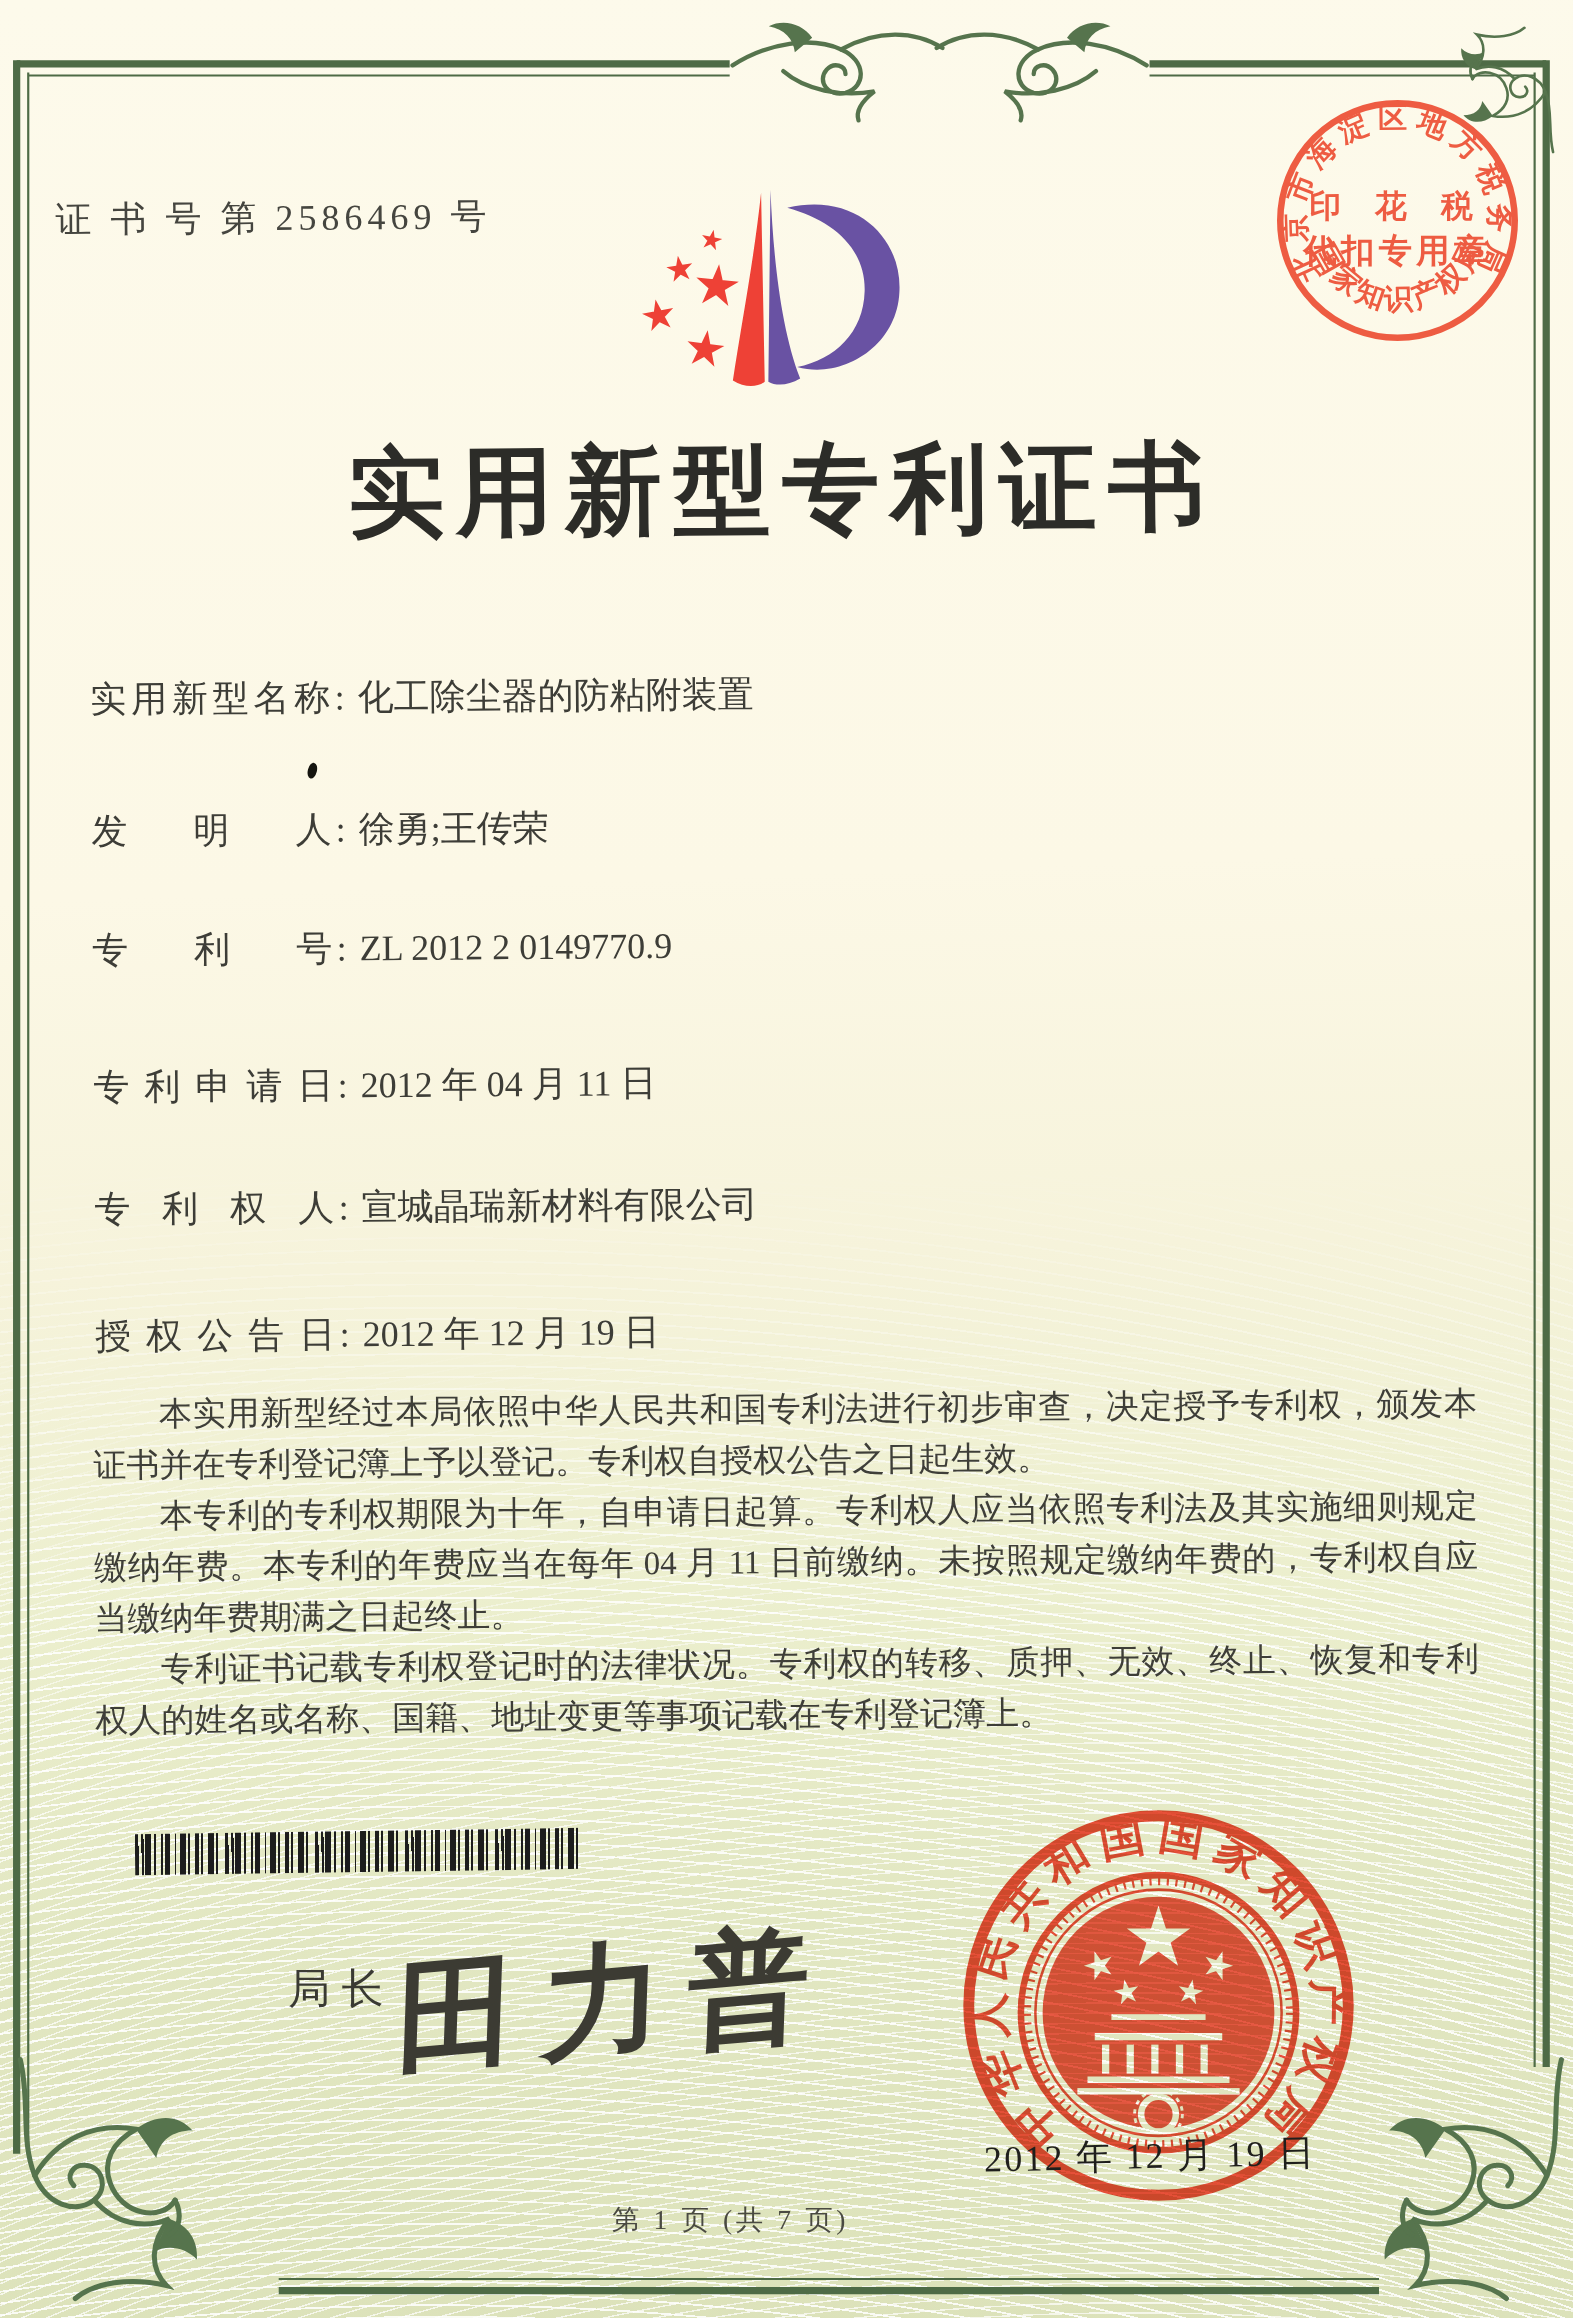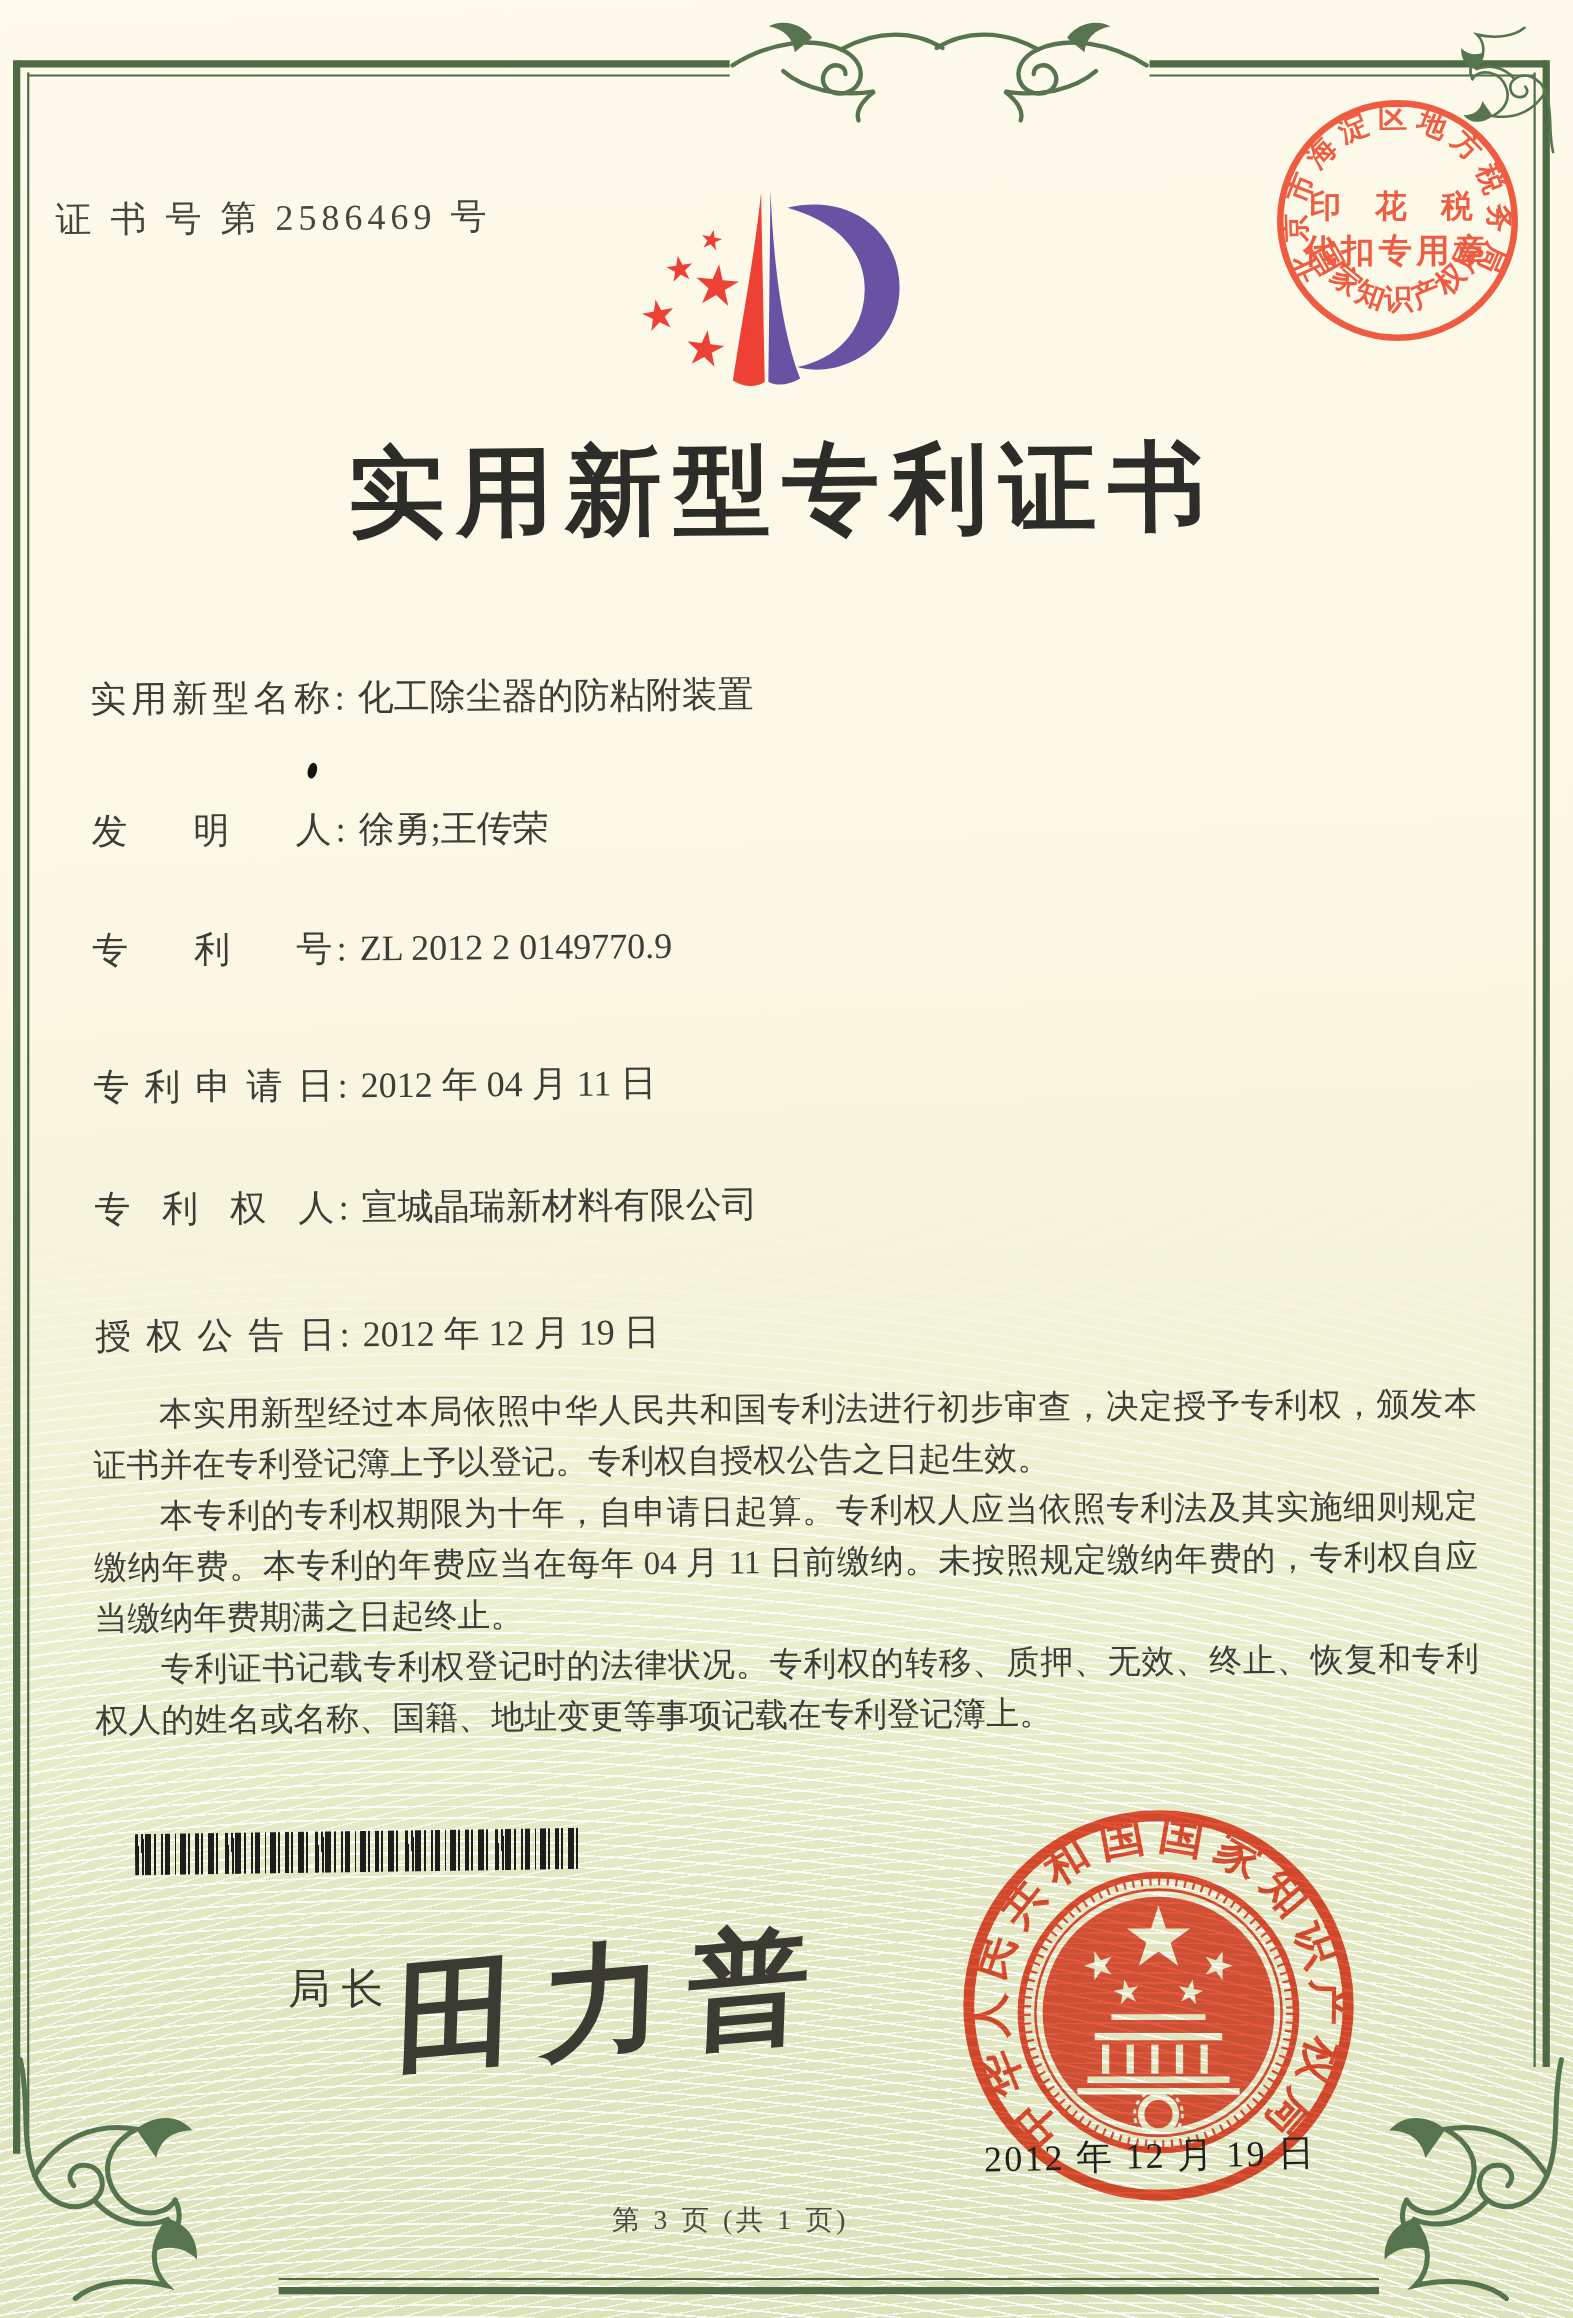--- a/index.html
+++ b/index.html
@@ -208,15 +208,15 @@
     <text class="stamptxt" font-size="40" letter-spacing="11">
       <textPath href="#stampTopArc" xlink:href="#stampTopArc" startOffset="4">北京市海淀区地方税务局</textPath>
     </text>
     <text class="stamptxt" x="190" y="185" font-size="44" letter-spacing="18" text-anchor="middle">印 花 税</text>
     <text class="stamptxt" x="190" y="248" font-size="46" letter-spacing="6" text-anchor="middle">代扣专用章</text>
     <text class="stamptxt" font-size="40" letter-spacing="4">
       <textPath href="#stampBotArc" xlink:href="#stampBotArc" startOffset="4">国家知识产权局</textPath>
     </text>
   </svg>
 
-  <div class="footer">第 3 页 (共 1 页)</div>
+  <div class="footer">第 1 页 (共 7 页)</div>
 </div>
 
 
 </body></html>

